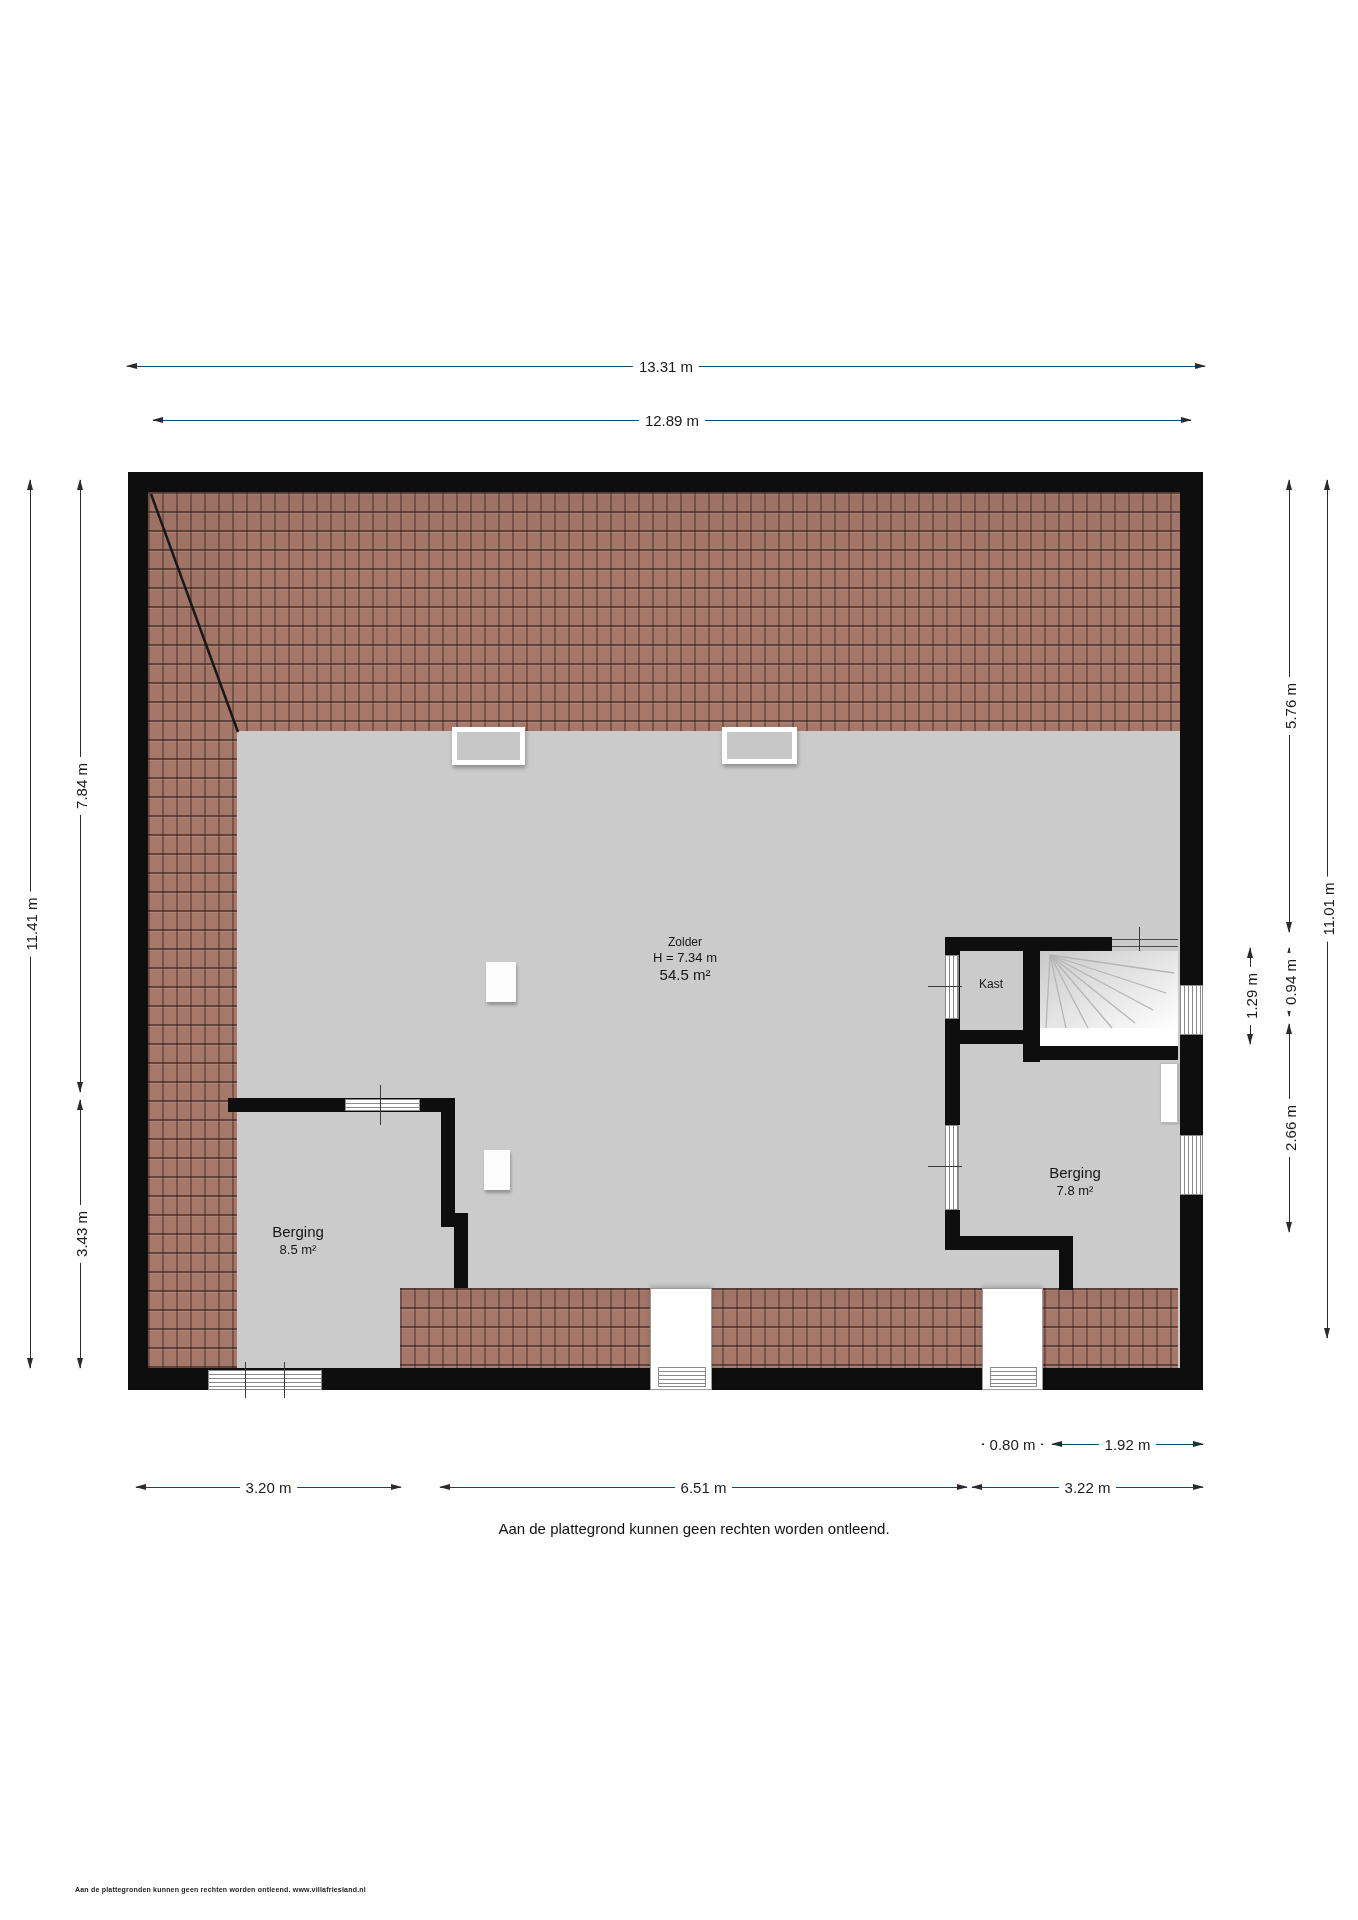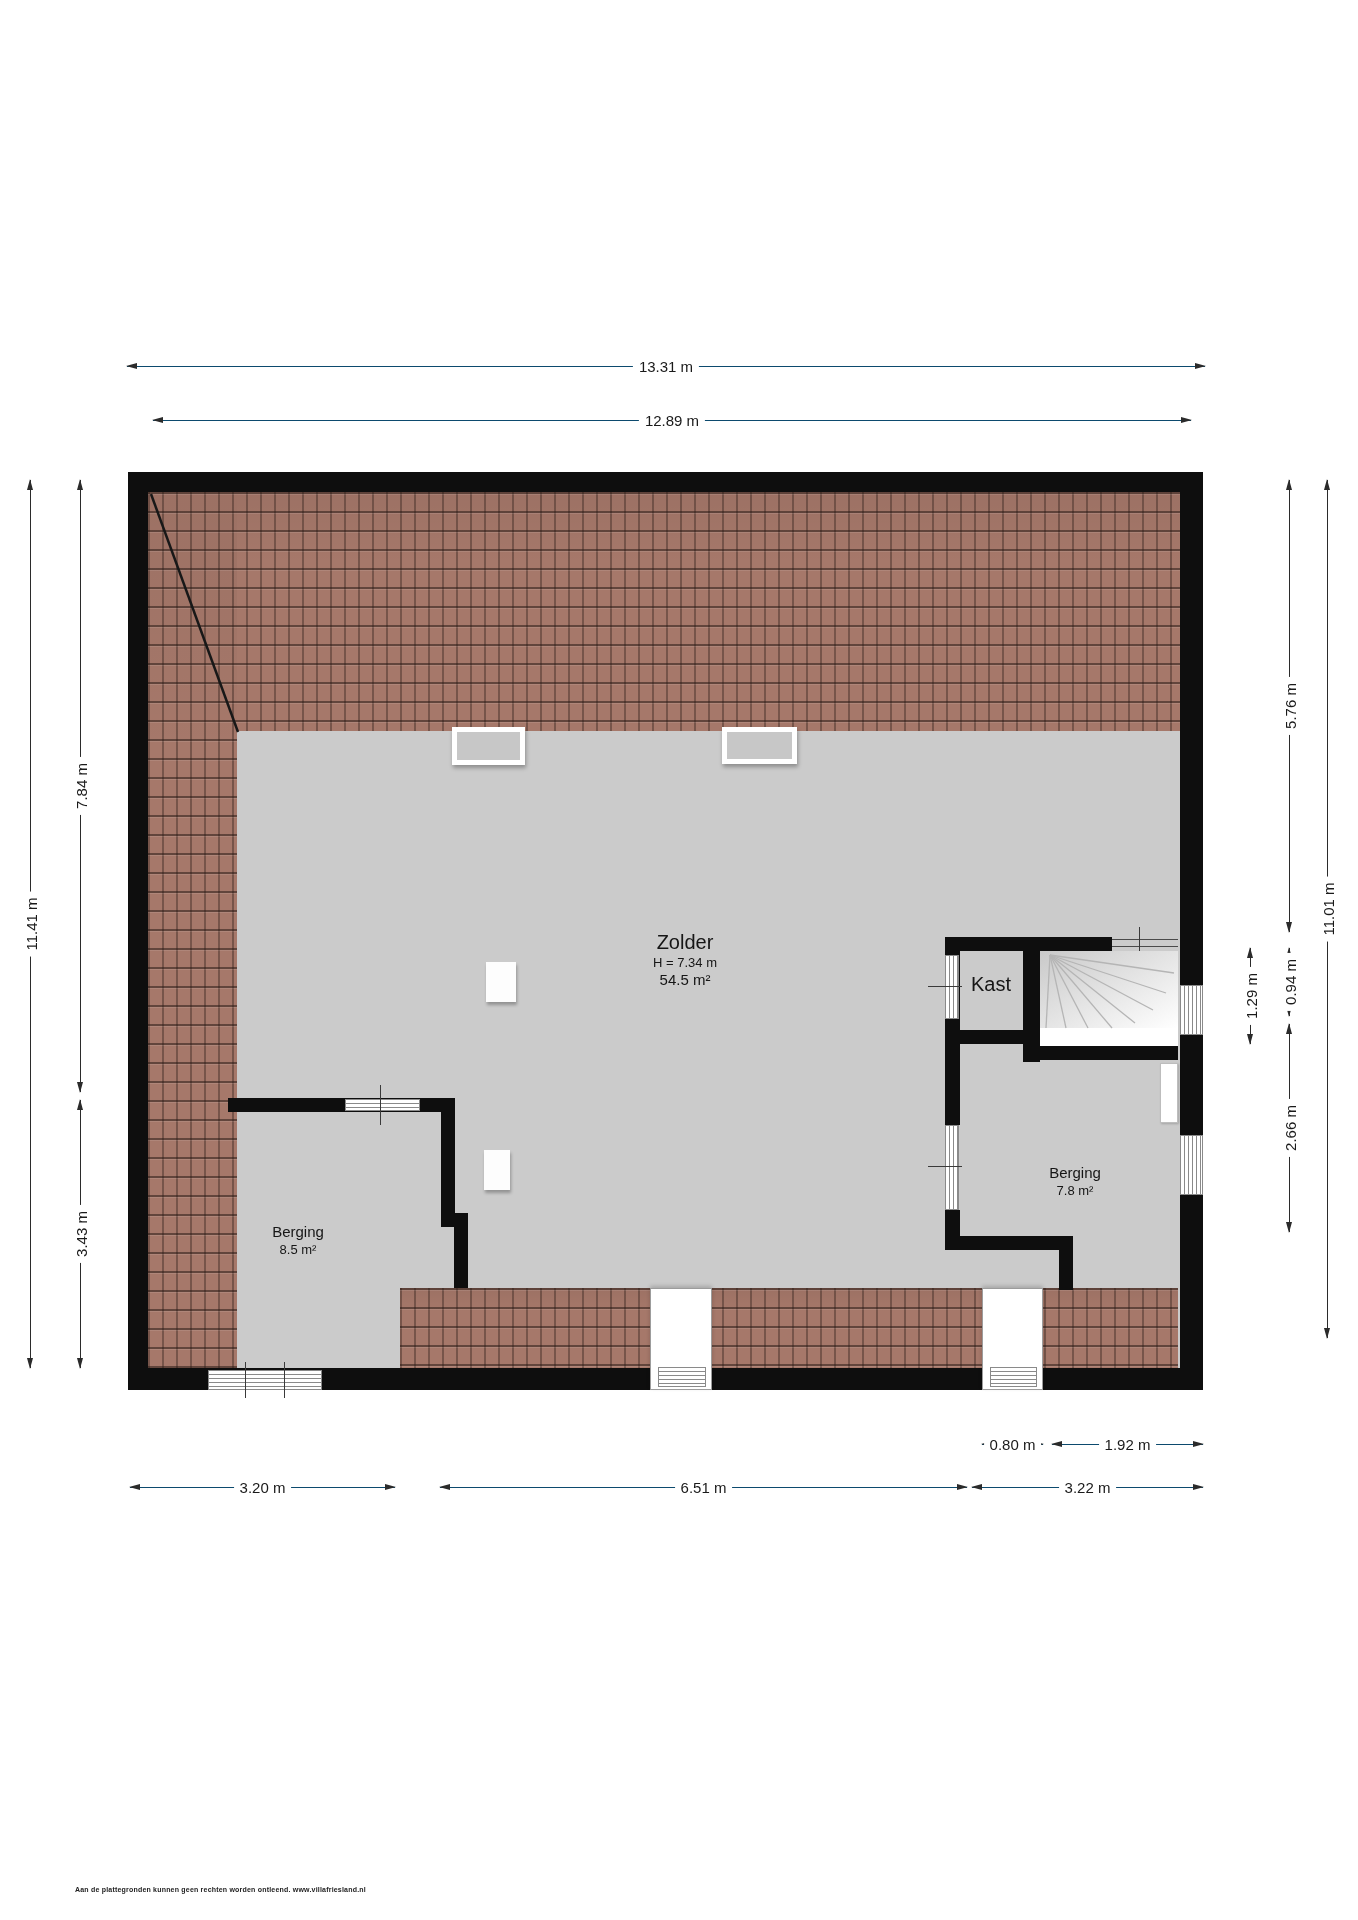--- a/index.html
+++ b/index.html
@@ -17,21 +17,21 @@
   .winh{position:absolute;background:repeating-linear-gradient(180deg,#fff 0,#fff 3px,#8a8a8a 3px,#8a8a8a 4px);border:1px solid #8a8a8a;box-sizing:border-box;}
   .winv{position:absolute;background:repeating-linear-gradient(90deg,#fff 0,#fff 3px,#8a8a8a 3px,#8a8a8a 4px);border:1px solid #8a8a8a;box-sizing:border-box;}
   .tick{position:absolute;background:#3a3a3a;}
   .sky{position:absolute;background:#c7c7c7;border:5px solid #fff;box-shadow:1px 3px 4px rgba(0,0,0,.30);}
   .fbox{position:absolute;background:#fdfdfd;box-shadow:1px 3px 3px rgba(0,0,0,.28);}
   .dormer{position:absolute;background:#fff;border:1px solid #9c9c9c;box-sizing:border-box;box-shadow:0 -2px 4px rgba(0,0,0,.18);}
   .dwin{position:absolute;background:repeating-linear-gradient(180deg,#fff 0,#fff 3px,#8a8a8a 3px,#8a8a8a 4px);border:1px solid #8a8a8a;}
   .rail{position:absolute;height:6px;border-top:1px solid #4a4a4a;border-bottom:1px solid #4a4a4a;}
   .doorleaf{position:absolute;background:#fff;border:1px solid #bdbdbd;box-sizing:border-box;box-shadow:1px 1px 2px rgba(0,0,0,.2);}
   .rlabel{position:absolute;transform:translate(-50%,-50%);text-align:center;white-space:nowrap;color:#161616;line-height:1.25;}
-  .rlabel .t1{font-size:20px;}
+  .rlabel .t1{font-size:12px;}
   .rlabel .t2{font-size:13px;}
   .rlabel .t3{font-size:15px;}
   
   .dimh,.dimv{position:absolute;}
   .dimh{height:0;border-top:1px solid #0c4a6e;}
   .dimv{width:0;border-left:1px solid #2b2b2b;}
   .dimh .aw,.dimh .ae,.dimv .an,.dimv .as{position:absolute;width:0;height:0;}
   .dimh .aw{left:-1px;top:-4px;border-top:3.5px solid transparent;border-bottom:3.5px solid transparent;border-right:11px solid #2b2b2b;}
   .dimh .ae{right:-1px;top:-4px;border-top:3.5px solid transparent;border-bottom:3.5px solid transparent;border-left:11px solid #2b2b2b;}
   .dimv .an{top:-1px;left:-4px;border-left:3.5px solid transparent;border-right:3.5px solid transparent;border-bottom:11px solid #2b2b2b;}
@@ -102,21 +102,21 @@
   <div class="dimh" style="left:982px;top:1444px;width:61px">
     <i class="aw"></i>
       <i class="ae"></i>
     <span class="lbl">0.80 m</span>
   </div>
   <div class="dimh" style="left:1052px;top:1444px;width:151px">
     <i class="aw"></i>
       <i class="ae"></i>
     <span class="lbl">1.92 m</span>
   </div>
-  <div class="dimh" style="left:130px;top:1487px;width:265px">
+  <div class="dimh" style="left:136px;top:1487px;width:265px">
     <i class="aw"></i>
       <i class="ae"></i>
     <span class="lbl">3.20 m</span>
   </div>
   <div class="dimh" style="left:440px;top:1487px;width:527px">
     <i class="aw"></i>
       <i class="ae"></i>
     <span class="lbl">6.51 m</span>
   </div>
   <div class="dimh" style="left:972px;top:1487px;width:231px">
@@ -214,15 +214,16 @@
     <div class="rlabel" style="left:170px;top:768px">
       <div class="t3">Berging</div>
       <div class="t2">8.5 m²</div>
     </div>
     <div class="rlabel" style="left:947px;top:709px">
       <div class="t3">Berging</div>
       <div class="t2">7.8 m²</div>
     </div>
   </div>
 
+  <div class="footer" style="top:1520px">Aan de plattegrond kunnen geen rechten worden ontleend.</div>
   <div class="corner">Aan de plattegronden kunnen geen rechten worden ontleend. www.villafriesland.nl</div>
 
 </div>
 
 </body></html>

